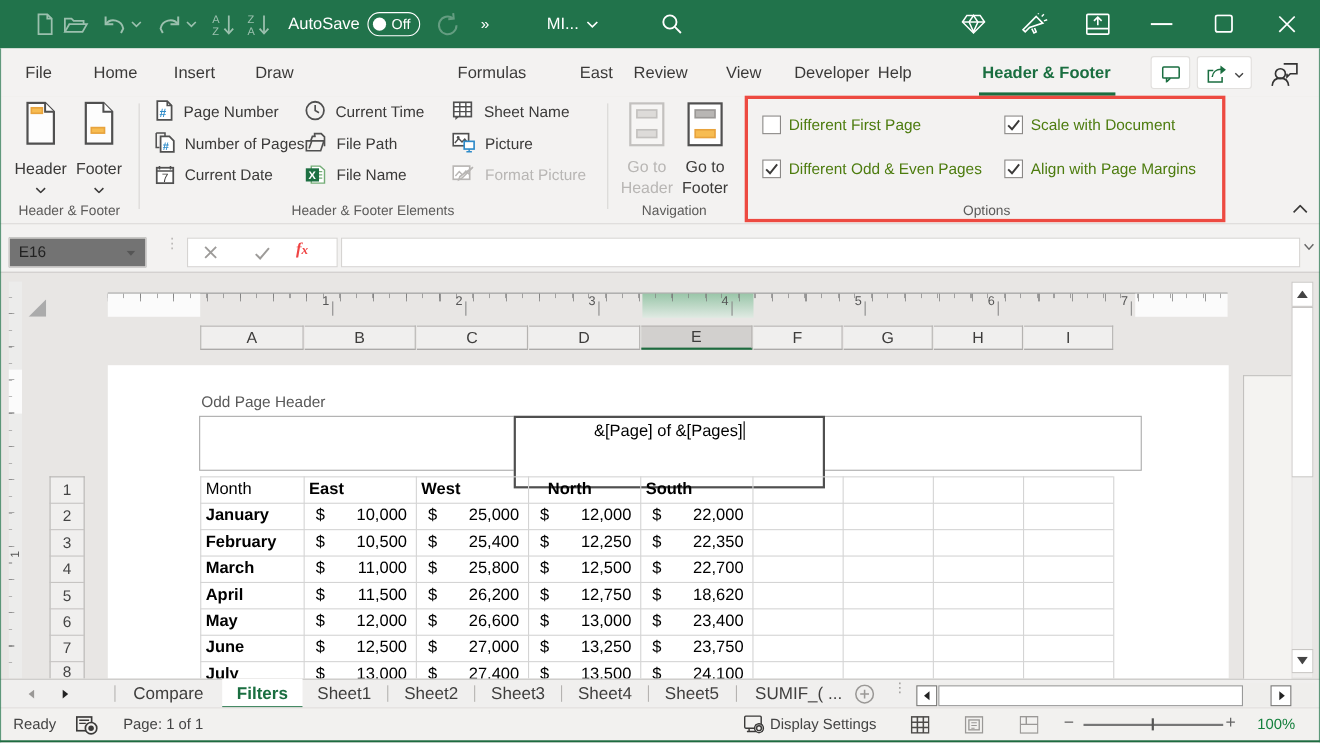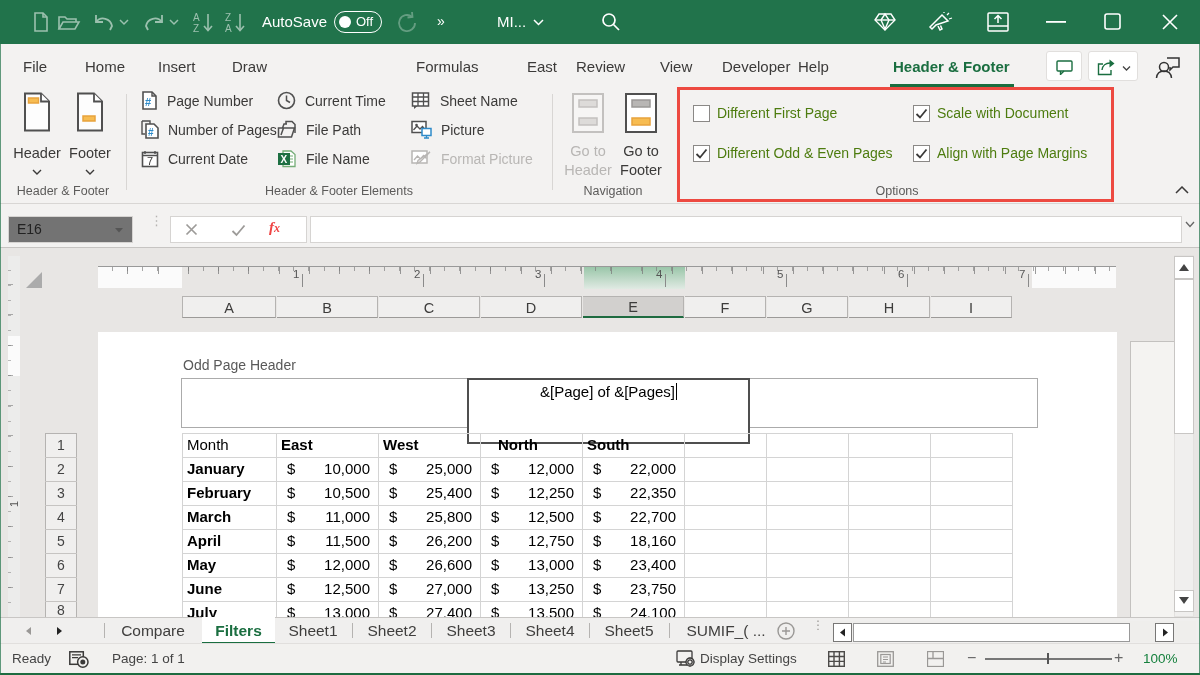--- a/index.html
+++ b/index.html
@@ -467,21 +467,21 @@
       <div class="cell v" style="left:302px;top:149px">25,400</div>
       <div class="cell v" style="left:404px;top:149px">12,250</div>
       <div class="cell v" style="left:506px;top:149px">22,350</div>
     <div class="cell v" style="left:200px;top:173px">11,000</div>
       <div class="cell v" style="left:302px;top:173px">25,800</div>
       <div class="cell v" style="left:404px;top:173px">12,500</div>
       <div class="cell v" style="left:506px;top:173px">22,700</div>
     <div class="cell v" style="left:200px;top:197px">11,500</div>
       <div class="cell v" style="left:302px;top:197px">26,200</div>
       <div class="cell v" style="left:404px;top:197px">12,750</div>
-      <div class="cell v" style="left:506px;top:197px">18,160</div>
+      <div class="cell v" style="left:506px;top:197px">18,620</div>
     <div class="cell v" style="left:200px;top:221px">12,000</div>
       <div class="cell v" style="left:302px;top:221px">26,600</div>
       <div class="cell v" style="left:404px;top:221px">13,000</div>
       <div class="cell v" style="left:506px;top:221px">23,400</div>
     <div class="cell v" style="left:200px;top:245px">12,500</div>
       <div class="cell v" style="left:302px;top:245px">27,000</div>
       <div class="cell v" style="left:404px;top:245px">13,250</div>
       <div class="cell v" style="left:506px;top:245px">23,750</div>
     <div class="cell v" style="left:200px;top:269px">13,000</div>
       <div class="cell v" style="left:302px;top:269px">27,400</div>

